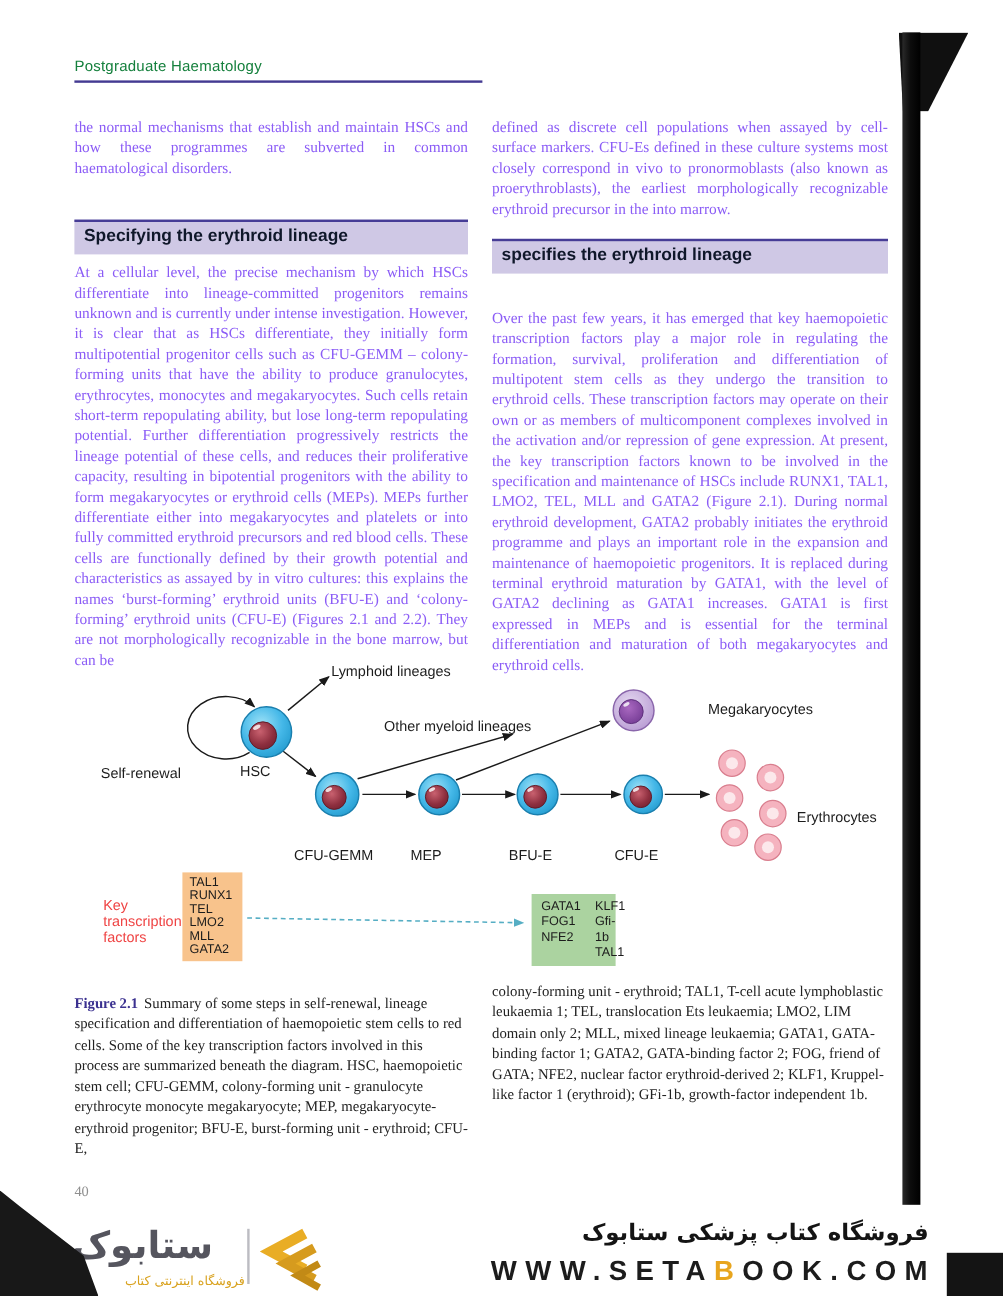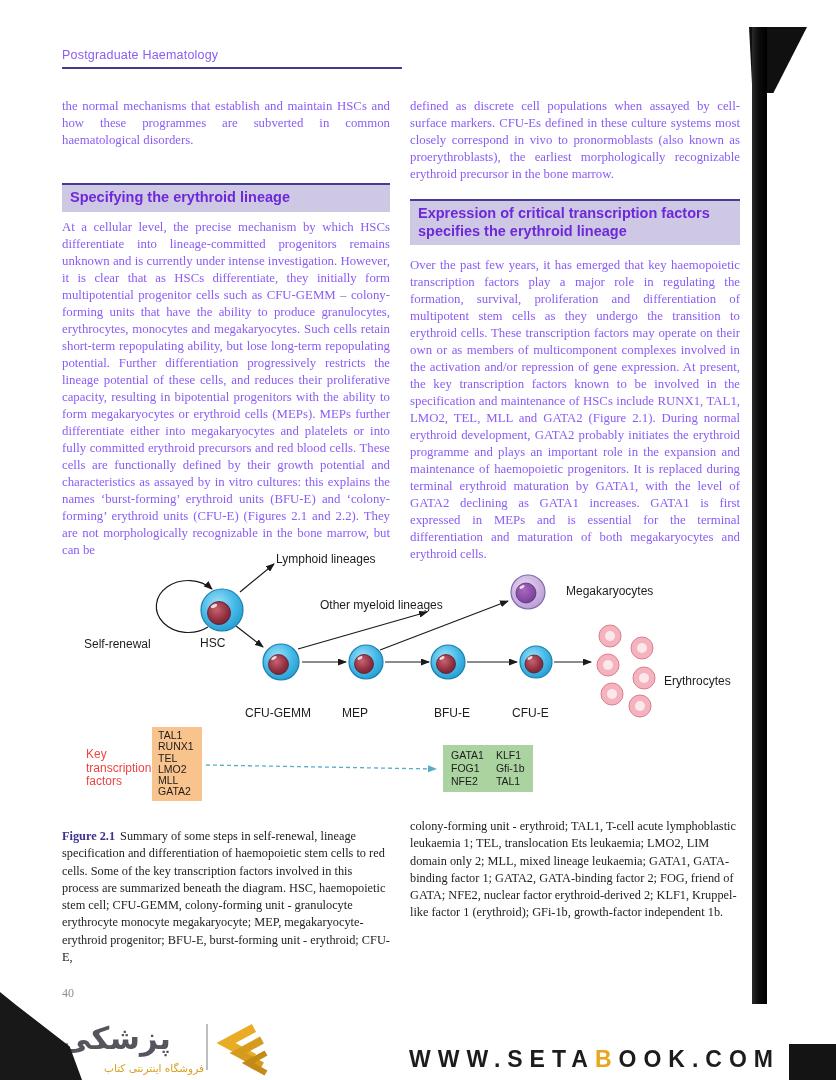--- a/index.html
+++ b/index.html
@@ -3,50 +3,50 @@
 <meta charset="utf-8">
 <style>
   * { margin:0; padding:0; box-sizing:border-box; }
   html,body { background:#ffffff; }
   body { width:836px; height:1080px; position:relative; overflow:hidden;
          font-family:"Liberation Serif", serif; color:#1b1b1b; }
   .page { position:absolute; inset:0; background:#fff; }
 
   
   .running-head { position:absolute; left:62px; top:48px; font-family:"Liberation Sans",sans-serif;
-                  font-size:12.5px; color:#8b5cf6; letter-spacing:.2px; }
+                  font-size:12.5px; color:#15803d; letter-spacing:.2px; }
   .head-rule { position:absolute; left:62px; top:67px; width:340px; height:2px; background:#443a92; }
 
   
   .body-text { position:absolute; font-size:12.8px; line-height:17px; text-align:justify; color:#8b5cf6; }
   .col-left  { left:62px;  width:328px; }
   .col-right { left:410px; width:330px; }
   .intro-left  { top:98px; }
   .intro-right { top:98px; }
   .body1 { top:219px; }
   .body2 { top:257px; }
 
   .section-heading { position:absolute; border-top:2px solid #463c96; background:#cfc8e5;
                      font-family:"Liberation Sans",sans-serif; font-weight:600;
-                     color:#6d28d9; padding:4px 8px 5px 8px; }
+                     color:#0f172a; padding:4px 8px 5px 8px; }
   .section-heading .hl { display:block; line-height:17.5px; font-size:14.5px; }
   .h1 { left:62px; top:183px; width:328px; font-size:14.5px; line-height:16px; }
   .h2 { left:410px; top:199px; width:330px; }
 
   
   .diagram { position:absolute; left:60px; top:548px; width:716px; height:268px; }
   .diagram svg { position:absolute; left:0; top:0; }
   .dlabel { position:absolute; font-family:"Liberation Sans",sans-serif; font-size:12px; color:#1c1c1c; white-space:nowrap; }
   .dlabel.center { text-align:left; }
   .keylabel { position:absolute; left:26px; top:200px; font-family:"Liberation Sans",sans-serif;
               font-size:12px; line-height:13.5px; color:#ef4444; }
   .factor-box { position:absolute; font-family:"Liberation Sans",sans-serif; font-size:10.5px;
                 color:#1c1c1c; }
   .box-orange { left:92px; top:179px; width:50px; padding:3px 0 3px 6px; background:#f8c38c; line-height:11.3px; }
-  .box-green  { left:383px; top:197px; width:90px; padding:4px 0 4px 8px; background:#abd3a0;
+  .box-green  { left:383px; top:197px; width:70px; padding:4px 0 4px 8px; background:#abd3a0;
                 display:flex; gap:12px; line-height:13px; }
 
   
   .caption { position:absolute; font-size:12.3px; line-height:17.3px; color:#222; }
   .cap-left  { left:62px;  top:816px; width:330px;margin-top:12px; }
   .cap-right { left:410px; top:818px; width:332px; }
   .fig-label { color:#3b3190; font-weight:bold; margin-right:5px; }
 
   .page-number { position:absolute; left:62px; top:986px; font-size:12px; color:#8f8f8f; }
 
@@ -75,29 +75,28 @@
 </style>
 </head>
 <body>
 
 <div class="page">
 
   <div class="running-head">Postgraduate Haematology</div>
   <div class="head-rule"></div>
 
   <p class="body-text col-left intro-left">the normal mechanisms that establish and maintain HSCs and how these programmes are subverted in common haematological disorders.</p>
-  <p class="body-text col-right intro-right">defined as discrete cell populations when assayed by cell-surface markers. CFU-Es defined in these culture systems most closely correspond in vivo to pronormoblasts (also known as proerythroblasts), the earliest morphologically recognizable erythroid precursor in the bone marrow.</p>
+  <p class="body-text col-right intro-right">defined as discrete cell populations when assayed by cell-surface markers. CFU-Es defined in these culture systems most closely correspond in vivo to pronormoblasts (also known as proerythroblasts), the earliest morphologically recognizable erythroid precursor in the into marrow.</p>
 
   <div class="section-heading h1">
     <span class="hl">Specifying the erythroid lineage</span>
   </div>
   <p class="body-text col-left body1">At a cellular level, the precise mechanism by which HSCs differentiate into lineage-committed progenitors remains unknown and is currently under intense investigation. However, it is clear that as HSCs differentiate, they initially form multipotential progenitor cells such as CFU-GEMM – colony-forming units that have the ability to produce granulocytes, erythrocytes, monocytes and megakaryocytes. Such cells retain short-term repopulating ability, but lose long-term repopulating potential. Further differentiation progressively restricts the lineage potential of these cells, and reduces their proliferative capacity, resulting in bipotential progenitors with the ability to form megakaryocytes or erythroid cells (MEPs). MEPs further differentiate either into megakaryocytes and platelets or into fully committed erythroid precursors and red blood cells. These cells are functionally defined by their growth potential and characteristics as assayed by in vitro cultures: this explains the names ‘burst-forming’ erythroid units (BFU-E) and ‘colony-forming’ erythroid units (CFU-E) (Figures 2.1 and 2.2). They are not morphologically recognizable in the bone marrow, but can be</p>
 
   <div class="section-heading h2">
-    <span class="hl">Expression of critical transcription factors</span>
     <span class="hl">specifies the erythroid lineage</span>
   </div>
   <p class="body-text col-right body2">Over the past few years, it has emerged that key haemopoietic transcription factors play a major role in regulating the formation, survival, proliferation and differentiation of multipotent stem cells as they undergo the transition to erythroid cells. These transcription factors may operate on their own or as members of multicomponent complexes involved in the activation and/or repression of gene expression. At present, the key transcription factors known to be involved in the specification and maintenance of HSCs include RUNX1, TAL1, LMO2, TEL, MLL and GATA2 (Figure 2.1). During normal erythroid development, GATA2 probably initiates the erythroid programme and plays an important role in the expansion and maintenance of haemopoietic progenitors. It is replaced during terminal erythroid maturation by GATA1, with the level of GATA2 declining as GATA1 increases. GATA1 is first expressed in MEPs and is essential for the terminal differentiation and maturation of both megakaryocytes and erythroid cells.</p>
 
   <div class="diagram">
     <svg width="716" height="268" viewBox="0 0 716 268">
       <defs>
         <marker id="arr" markerWidth="9" markerHeight="7" refX="8" refY="3.5" orient="auto" markerUnits="userSpaceOnUse">
           <path d="M0,0 L9,3.5 L0,7 Z" fill="#1a1a1a"></path>
         </marker>
@@ -195,24 +194,24 @@
           </g>
       </g>
 
       <line x1="146" y1="217" x2="376" y2="221" stroke="#56aec4" stroke-width="1.3" stroke-dasharray="4 3" marker-end="url(#arrTeal)"></line>
     </svg>
 
     <div class="dlabel" style="left:216px; top:4px;">Lymphoid lineages</div>
     <div class="dlabel" style="left:24px;  top:47px;margin-top:42px;">Self-renewal</div>
     <div class="dlabel center" style="left:140px; top:88px; width:44px;">HSC</div>
     <div class="dlabel" style="left:260px; top:50px;">Other myeloid lineages</div>
-    <div class="dlabel" style="left:506px; top:36px;">Megakaryocytes</div>
+    <div class="dlabel" style="left:530px; top:36px;">Megakaryocytes</div>
     <div class="dlabel center" style="left:185px; top:158px; width:72px;">CFU-GEMM</div>
     <div class="dlabel center" style="left:282px; top:158px; width:48px;">MEP</div>
-    <div class="dlabel center" style="left:374px; top:158px; width:48px;">BFU-E</div>
+    <div class="dlabel center" style="left:364px; top:158px; width:48px;">BFU-E</div>
     <div class="dlabel center" style="left:452px; top:158px; width:48px;">CFU-E</div>
     <div class="dlabel" style="left:604px; top:98px;margin-top:28px;">Erythrocytes</div>
 
     <div class="keylabel">
       <div>Key</div>
       <div>transcription</div>
       <div>factors</div>
     </div>
 
     <div class="factor-box box-orange">
@@ -238,31 +237,32 @@
     </div>
   </div>
 
   <div class="caption cap-left">
     <span class="fig-label">Figure 2.1</span><span>Summary of some steps in self-renewal, lineage specification and differentiation of haemopoietic stem cells to red cells. Some of the key transcription factors involved in this process are summarized beneath the diagram. HSC, haemopoietic stem cell; CFU-GEMM, colony-forming unit - granulocyte erythrocyte monocyte megakaryocyte; MEP, megakaryocyte-erythroid progenitor; BFU-E, burst-forming unit - erythroid; CFU-E,</span>
   </div>
   <div class="caption cap-right">colony-forming unit - erythroid; TAL1, T-cell acute lymphoblastic leukaemia 1; TEL, translocation Ets leukaemia; LMO2, LIM domain only 2; MLL, mixed lineage leukaemia; GATA1, GATA-binding factor 1; GATA2, GATA-binding factor 2; FOG, friend of GATA; NFE2, nuclear factor erythroid-derived 2; KLF1, Kruppel-like factor 1 (erythroid); GFi-1b, growth-factor independent 1b.</div>
 
   <div class="page-number">40</div>
 
-  <div class="logo-word" dir="rtl">پزشکی</div>
+  <div class="logo-word" dir="rtl">ستابوک</div>
   <div class="logo-divider"></div>
   <div class="logo-emblem">
     <svg width="54" height="58" viewBox="0 0 54 58">
       <polyline points="38,6 10,21 38,36" fill="none" stroke="#e9ad25" stroke-width="9"></polyline>
       <polyline points="46,18 22,31 46,44" fill="none" stroke="#d69b1e" stroke-width="8"></polyline>
       <polyline points="50,31 32,41 50,51" fill="none" stroke="#c28a16" stroke-width="6"></polyline>
     </svg>
   </div>
   <div class="logo-sub" dir="rtl">فروشگاه اینترنتی کتاب</div>
 
+  <div class="store-title">فروشگاه کتاب پزشکی ستابوک</div>
   <div class="store-url"><span>WWW.SETA</span><span class="gold">B</span><span>OOK.COM</span></div>
 
   <div class="artifact art-topright"></div>
   <div class="artifact art-strip"></div>
   <div class="artifact art-bottomright"></div>
   <div class="artifact art-bottomleft"></div>
 
 </div>
 
 </body></html>

